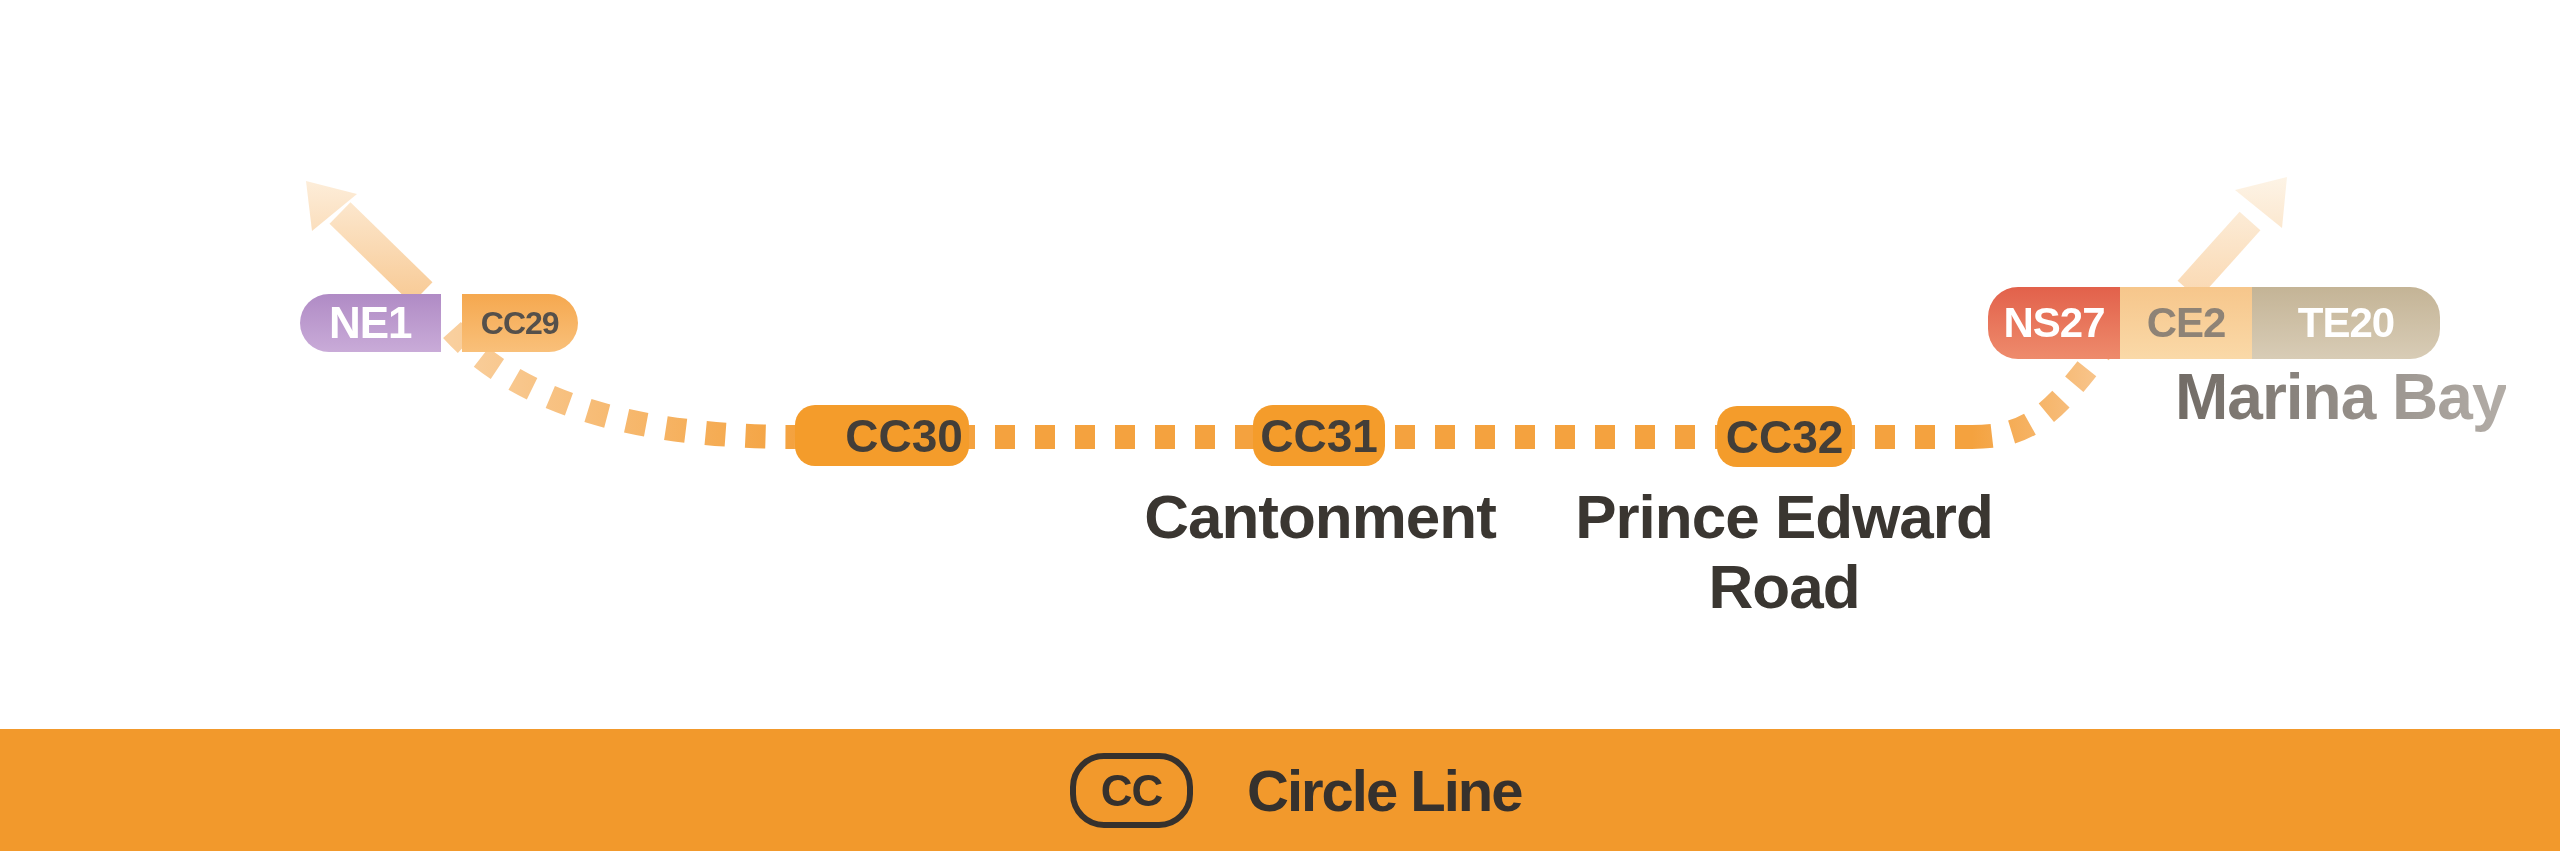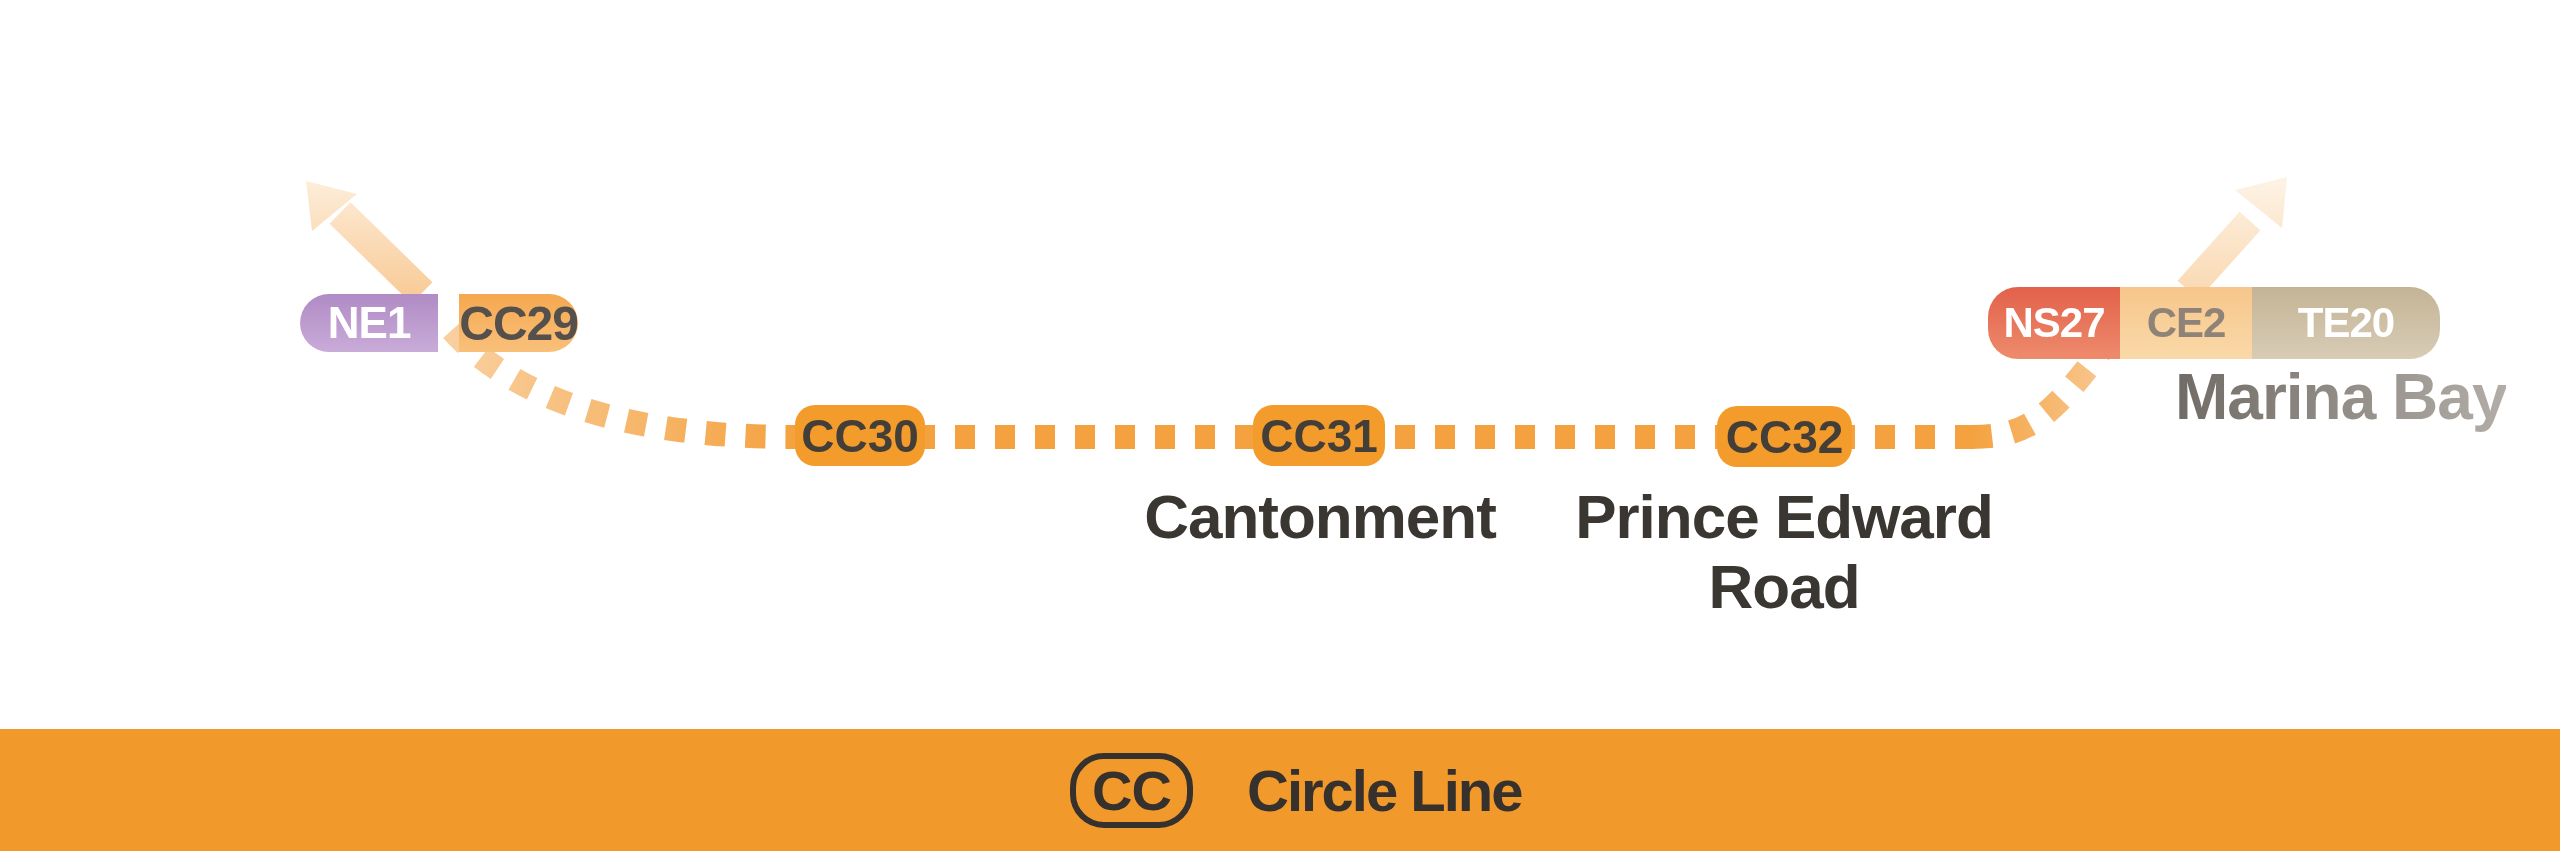--- a/index.html
+++ b/index.html
@@ -20,25 +20,25 @@
   }
   .route-svg{position:absolute;left:0;top:0;width:2560px;height:851px;}
 
   
   .badge{position:absolute;display:flex;overflow:hidden;align-items:stretch;}
   .badge .seg{display:flex;align-items:center;justify-content:center;}
   .badge .seg span{display:block;letter-spacing:-1px;}
 
   .badge-harbourfront{left:300px;top:294px;width:278px;height:58px;border-radius:29px;text-align:right;}
   .seg-ne1{width:152px;background:linear-gradient(#B08BC5,#C9ABD8);color:#ffffff;font-size:44px;}
-  .seg-cc29{width:126px;background:linear-gradient(#F5A84F,#F9C07A);color:#55504B;font-size:48px;margin-left:21px;}
+  .seg-cc29{width:126px;background:linear-gradient(#F5A84F,#F9C07A);color:#55504B;font-size:32px;margin-left:21px;}
 
   .badge-solo{height:61px;border-radius:20px;background:var(--circle-orange);
     color:var(--badge-code-text);font-size:46px;display:flex;align-items:center;justify-content:center;}
-  .badge-cc30{left:795px;top:405px;width:130px;position:absolute;}
+  .badge-cc30{left:795px;top:405px;width:130px;position:absolute;padding-left:44px;}
   .badge-cc31{left:1253px;top:405px;width:132px;position:absolute;}
   .badge-cc32{left:1717px;top:406px;width:135px;position:absolute;}
 
   .badge-marinabay{left:1988px;top:287px;width:452px;height:72px;border-radius:30px;font-size:42px;}
   .seg-ns27{width:132px;background:linear-gradient(#E2614B,#EE8B6C);color:#ffffff;}
   .seg-ce2 {width:132px;background:linear-gradient(#F6C68B,#FAD9A8);color:#8E8376;}
   .seg-te20{width:188px;background:linear-gradient(#C4B496,#D8CCB6);color:#ffffff;}
 
   
   .station-name{
@@ -58,21 +58,21 @@
     .name-marinabay{
       background:linear-gradient(90deg,#716B65,#B3ADA7);
       -webkit-background-clip:text;background-clip:text;color:transparent;}
   }
 
   
   .legend-bar{position:absolute;left:0;top:729px;width:2560px;height:122px;background:var(--legend-bar-orange);}
   .legend-pill{
     position:absolute;left:1070px;top:24px;width:123px;height:75px;border:6px solid #36312D;
     border-radius:34px;box-sizing:border-box;display:flex;align-items:center;justify-content:center;
-    color:#36312D;font-size:56px;letter-spacing:-1px;}
+    color:#36312D;font-size:44px;letter-spacing:-1px;}
   .legend-label{
     position:absolute;left:1247px;top:0;height:122px;display:flex;align-items:center;
     color:#36312D;font-size:58px;letter-spacing:-2px;}
 </style>
 </head>
 <body>
 
 <div class="stage">
 
   <svg class="route-svg" viewBox="0 0 2560 851">

